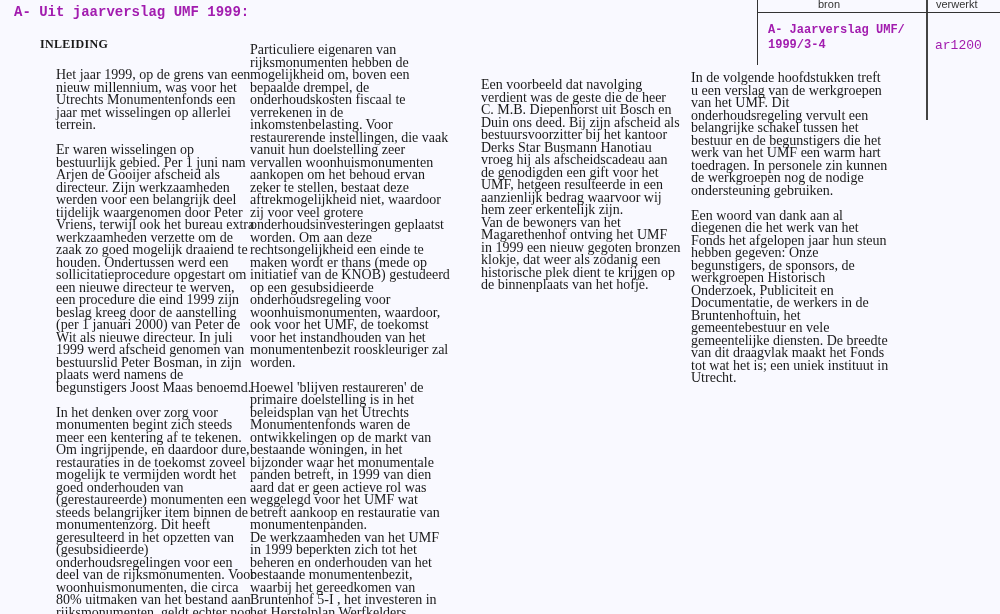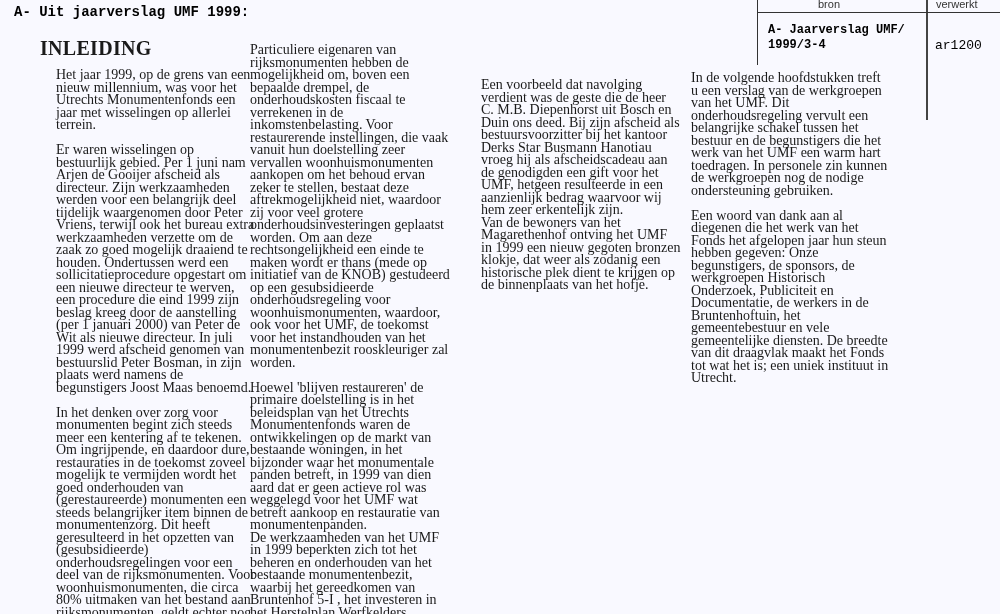--- a/index.html
+++ b/index.html
@@ -1,36 +1,36 @@
 <!DOCTYPE html>
 <html><head>
 <meta charset="utf-8">
 <style>
   html, body { margin: 0; padding: 0; }
   body {
     width: 1000px; height: 614px; overflow: hidden;
     background: #f9f9ff; position: relative;
     color: #1a1a1a;
   }
-  .typewriter { font-family: "Liberation Mono", "DejaVu Sans Mono", monospace; font-weight: bold; color: #000000; }
+  .typewriter { font-family: "Liberation Mono", "DejaVu Sans Mono", monospace; font-weight: bold; color: #a21caf; }
   .serif { font-family: "Liberation Serif", "DejaVu Serif", serif; }
   .sans { font-family: "Liberation Sans", "DejaVu Sans", sans-serif; }
 
   #doc-header { position: absolute; left: 14px; top: 4px; font-size: 14px; letter-spacing: 0px; }
 
   
   .stamp-vline-left { position: absolute; left: 757px; top: 0; width: 1px; height: 65px; background: #333; }
   .stamp-vline-right { position: absolute; left: 926px; top: 0; width: 2px; height: 120px; background: #444; }
   .stamp-hline { position: absolute; left: 757px; top: 12px; width: 243px; height: 1px; background: #333; }
   #stamp-bron-label { position: absolute; left: 818px; top: -2px; font-size: 11px; color: #333; }
   #stamp-verwerkt-label { position: absolute; left: 936px; top: -2px; font-size: 11px; color: #333; }
   #stamp-source { position: absolute; left: 768px; top: 23px; font-size: 12px; line-height: 15px; }
   #stamp-code { position: absolute; left: 935px; top: 38px; font-size: 13px; font-weight: normal; }
 
-  #heading { position: absolute; left: 40px; top: 37px; font-size: 20px; font-weight: bold; letter-spacing: 0.3px; margin: 0; }
+  #heading { position: absolute; left: 40px; top: 37px; font-size: 12px; font-weight: bold; letter-spacing: 0.3px; margin: 0; }
 
   .col { position: absolute; font-size: 14px; line-height: 12.5px; width: 200px; }
   .col p { margin: 0 0 12.5px 0; }
   .col p.tight { margin-bottom: 0; }
   #col-1 { left: 56px; top: 69px; }
   #col-2 { left: 250px; top: 44px; }
   #col-3 { left: 481px; top: 79px; }
   #col-4 { left: 691px; top: 72px; }
 </style>
 </head>

